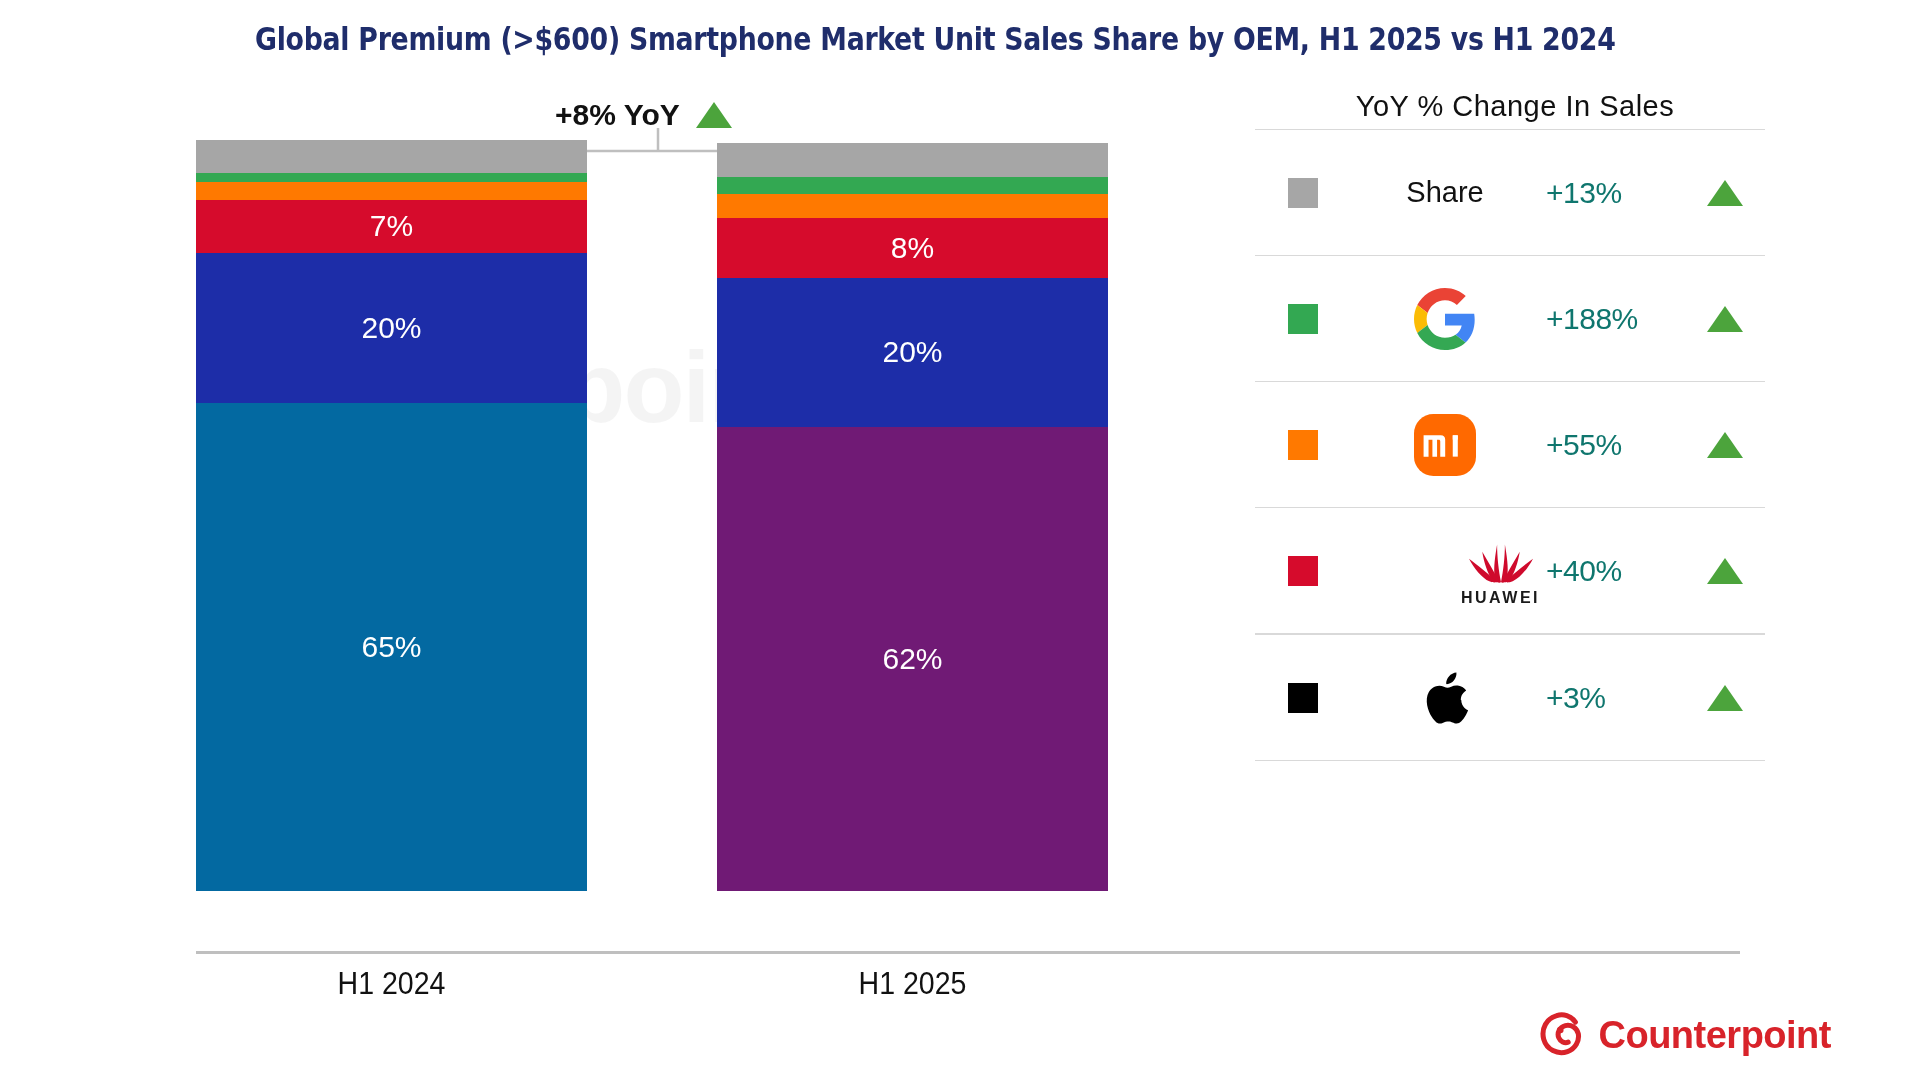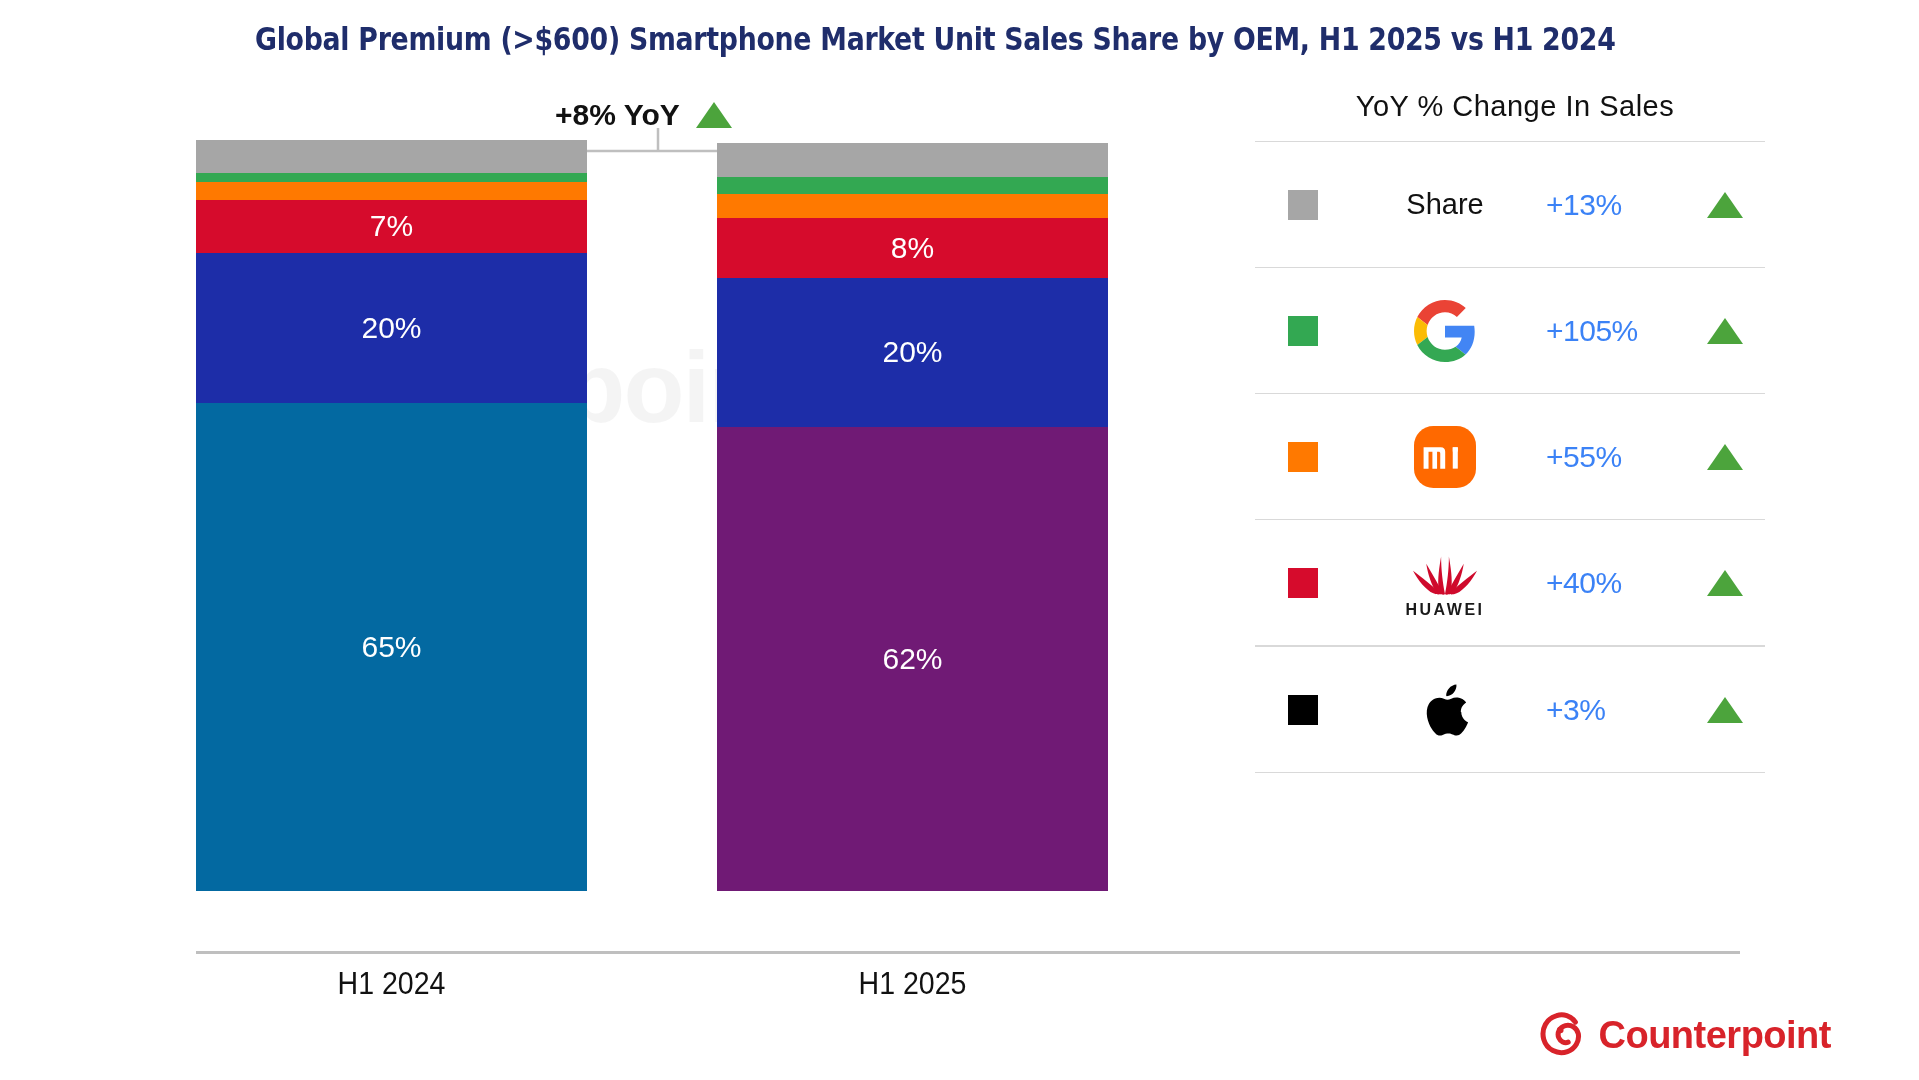--- a/index.html
+++ b/index.html
@@ -106,37 +106,37 @@
   #cat-2025 { left: 717px; }
 
   
   #legend {
     position: absolute;
     left: 1255px; top: 90px; width: 520px;
   }
   #legend-title {
     font-size: 29px; color: #111; text-align: center;
     letter-spacing: 0.5px;
-    margin-bottom: 18px;
+    margin-bottom: 6px;
   }
   .legend-sep { height: 1px; background: #D9D9D9; width: 510px; }
   .legend-row {
     display: flex; align-items: center;
     height: 125px;
     width: 510px;
   }
   .lg-swatch-cell { width: 95px; display:flex; justify-content:center; }
   .lg-swatch { width: 30px; height: 30px; }
   .lg-brand-cell {
     width: 190px; display: flex; align-items: center; justify-content: center;
     font-size: 29px; color: #111;
   }
   .lg-value-cell {
     width: 145px; text-align: left; padding-left: 6px;
-    font-size: 30px; color: #3b82f6;
+    font-size: 30px; color: #0f766e;
     font-family: "Liberation Sans Narrow", "Liberation Sans", sans-serif;
     letter-spacing: -0.5px;
   }
   .lg-arrow-cell { width: 80px; display:flex; justify-content:center; }
 
   
   #cp-logo {
     position: absolute;
     right: 88px; bottom: 22px;
     display: flex; align-items: center; gap: 14px;
@@ -226,21 +226,21 @@
       <div class="lg-swatch" style="background:#33A852"></div>
     </div>
     <div class="lg-brand-cell">
       <svg width="62" height="62" viewBox="0 0 48 48">
         <path fill="#EA4335" d="M24 9.5c3.54 0 6.71 1.22 9.21 3.6l6.85-6.85C35.9 2.38 30.47 0 24 0 14.62 0 6.51 5.38 2.56 13.22l7.98 6.19C12.43 13.72 17.74 9.5 24 9.5z"></path>
         <path fill="#4285F4" d="M46.98 24.55c0-1.57-.15-3.09-.38-4.55H24v9.02h12.94c-.58 2.96-2.26 5.48-4.78 7.18l7.73 6c4.51-4.18 7.09-10.36 7.09-17.65z"></path>
         <path fill="#FBBC05" d="M10.53 28.59c-.48-1.45-.76-2.99-.76-4.59s.27-3.14.76-4.59l-7.98-6.19C.92 16.46 0 20.12 0 24c0 3.88.92 7.54 2.56 10.78l7.97-6.19z"></path>
         <path fill="#34A853" d="M24 48c6.48 0 11.93-2.13 15.89-5.81l-7.73-6c-2.15 1.45-4.92 2.3-8.16 2.3-6.26 0-11.57-4.22-13.47-9.91l-7.98 6.19C6.51 42.62 14.62 48 24 48z"></path>
       </svg>
     </div>
-    <div class="lg-value-cell">+105%</div>
+    <div class="lg-value-cell">+188%</div>
     <div class="lg-arrow-cell">
       <div class="tri-up small"></div>
     </div>
   </div>
 
   <div class="legend-sep"></div>
 
   <div class="legend-row">
     <div class="lg-swatch-cell">
       <div class="lg-swatch" style="background:#FF7900"></div>
@@ -258,21 +258,21 @@
       <div class="tri-up small"></div>
     </div>
   </div>
 
   <div class="legend-sep"></div>
 
   <div class="legend-row">
     <div class="lg-swatch-cell">
       <div class="lg-swatch" style="background:#D60B2C"></div>
     </div>
-    <div class="lg-brand-cell" style="flex-direction:column; gap:2px;">
+    <div class="lg-brand-cell" style="flex-direction:column; gap:2px;align-items:flex-end;">
       <svg width="78" height="52" viewBox="0 0 100 62">
         <g fill="#CF0A2C">
           <path d="M50 58 C47 44 45 26 45 10 C43 22 40 40 42 52 C44 58 48 60 50 58 Z"></path>
           <path d="M50 58 C53 44 55 26 55 10 C57 22 60 40 58 52 C56 58 52 60 50 58 Z"></path>
           <path d="M48 57 C41 45 33 31 26 19 C28 32 33 48 39 55 C43 59 47 59 48 57 Z"></path>
           <path d="M52 57 C59 45 67 31 74 19 C72 32 67 48 61 55 C57 59 53 59 52 57 Z"></path>
           <path d="M45 57 C34 48 20 36 9 28 C15 40 26 53 35 57 C40 59 44 59 45 57 Z"></path>
           <path d="M55 57 C66 48 80 36 91 28 C85 40 74 53 65 57 C60 59 56 59 55 57 Z"></path>
         </g>
       </svg>

